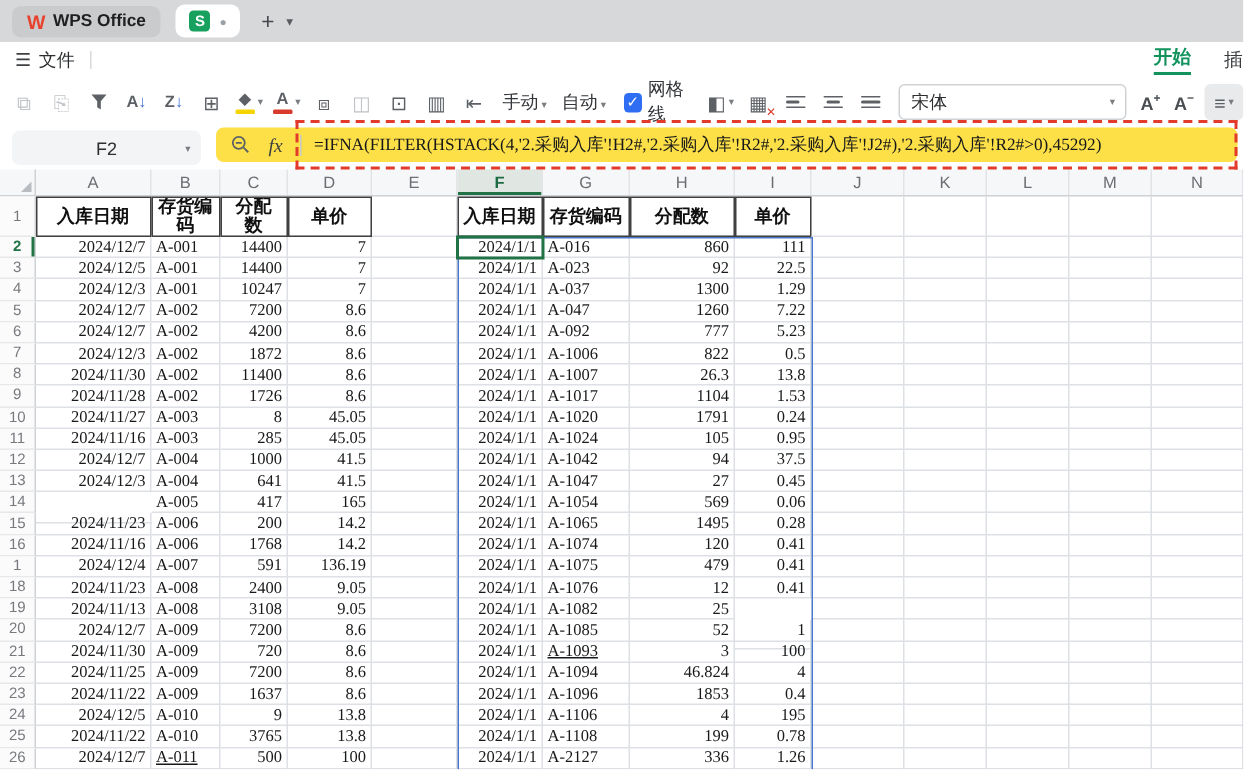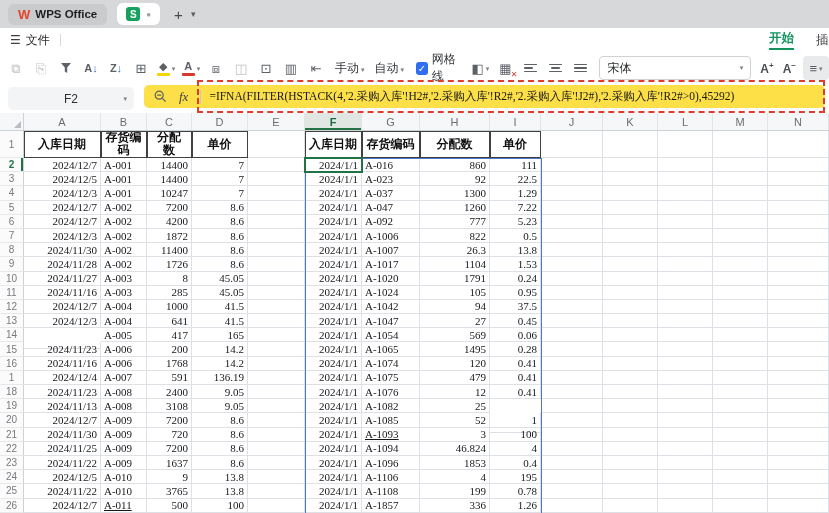--- a/index.html
+++ b/index.html
@@ -682,21 +682,21 @@
         <div class="cell al-l" style="width: 61px;"></div>
       </div>
       <div class="grow" style="height: 14.2px;">
         <div class="rh" style="width: 24px;">26</div>
         <div class="cell al-r" style="width: 77px;">2024/12/7</div>
         <div class="cell al-l" style="width: 46px; text-decoration: underline;">A-011</div>
         <div class="cell al-r" style="width: 45px;">500</div>
         <div class="cell al-r" style="width: 56px;">100</div>
         <div class="cell al-l" style="width: 57px;"></div>
         <div class="cell al-r" style="width: 57px;">2024/1/1</div>
-        <div class="cell al-l" style="width: 58px;">A-1857</div>
+        <div class="cell al-l" style="width: 58px;">A-2127</div>
         <div class="cell al-r" style="width: 70px;">336</div>
         <div class="cell al-r" style="width: 51px; font-family: Liberation Serif, serif;">1.26</div>
         <div class="cell al-l" style="width: 62px;"></div>
         <div class="cell al-l" style="width: 55px;"></div>
         <div class="cell al-l" style="width: 55px;"></div>
         <div class="cell al-l" style="width: 55px;"></div>
         <div class="cell al-l" style="width: 61px;"></div>
       </div>
     </div>
 

